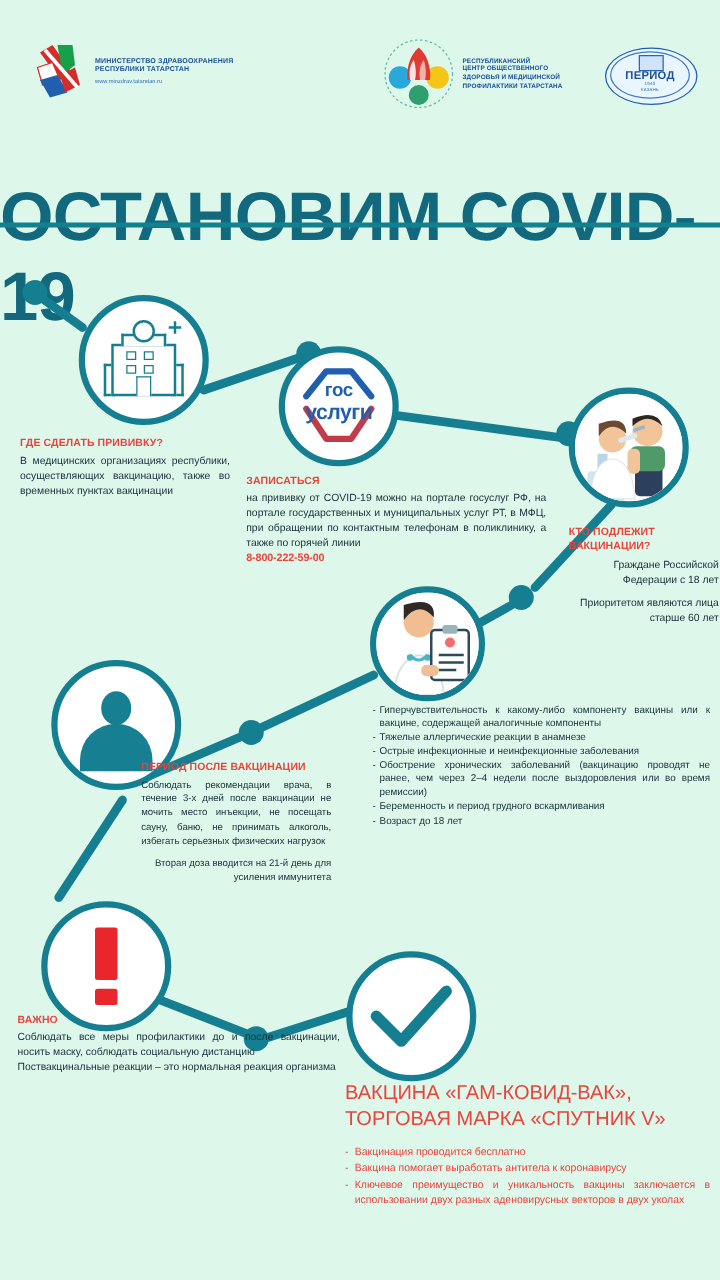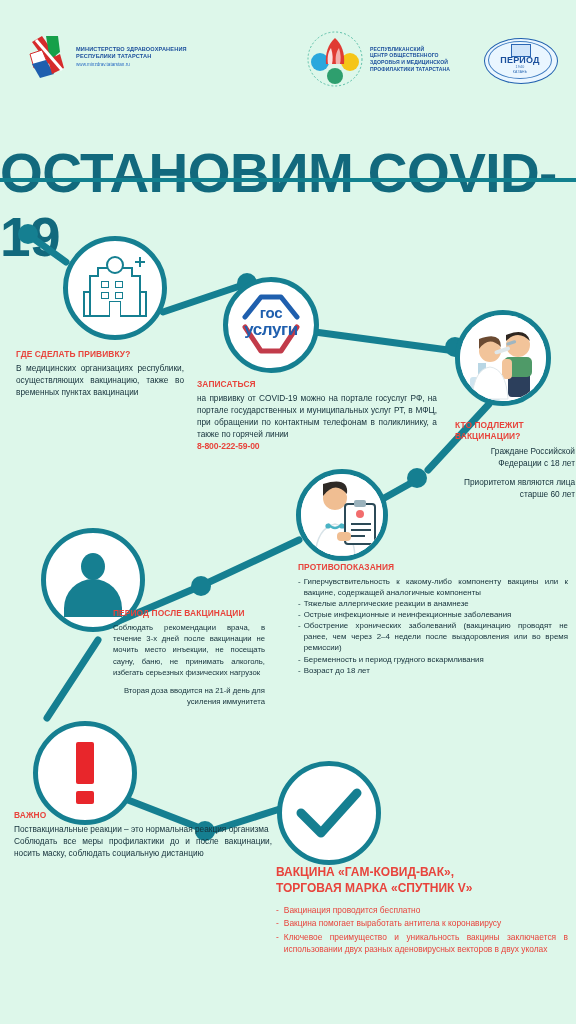--- a/index.html
+++ b/index.html
@@ -100,21 +100,21 @@
   #t-where{left:16px;top:349px;width:168px;}
   #t-signup{left:197px;top:379px;width:240px;}
   #t-signup .phone{color:#e8443c;font-weight:bold;font-size:8.6px;letter-spacing:-.1px;}
   #t-who{left:455px;top:420px;width:120px;}
   #t-contra{left:298px;top:562px;width:270px;}
   #t-contra .body-t{font-size:7.9px;line-height:1.4;}
   #t-after{left:113px;top:608px;width:152px;}
   #t-after .body-t{font-size:7.7px;line-height:1.45;}
   #t-important{left:14px;top:810px;width:258px;}
   #t-vaccine{left:276px;top:864px;width:292px;}
-  .h-vac{color:#e8443c;font-weight:bold;font-size:12px;line-height:1.34;letter-spacing:0px;margin-bottom:8px;}
+  .h-vac{color:#e8443c;font-weight:normal;font-size:16px;line-height:1.34;letter-spacing:0px;margin-bottom:8px;}
   .vac-li{color:#e8443c;font-size:8.4px;line-height:1.45;display:flex;gap:5px;text-align:justify;margin-bottom:1px;}
   .vac-dash{flex:none;}
   .ci{display:flex;gap:3px;}
   .ci-dash{flex:none;}
 </style>
 </head>
 <body>
 
 <div class="page">
 
@@ -300,21 +300,20 @@
 
   <div class="blk" id="t-who">
     <div class="h-red">КТО ПОДЛЕЖИТ</div>
     <div class="h-red" style="margin-top:-3px;">ВАКЦИНАЦИИ?</div>
     <div class="body-t nj" style="margin-top:4px;">Граждане Российской Федерации с 18 лет</div>
     <div class="gap"></div>
     <div class="body-t nj">Приоритетом являются лица старше 60 лет</div>
   </div>
 
   <div class="blk" id="t-contra">
-    <div class="h-red">ПРОТИВОПОКАЗАНИЯ</div>
     <div class="body-t ci">
         <span class="ci-dash">-</span>
         <span>Гиперчувствительность к какому-либо компоненту вакцины или к вакцине, содержащей аналогичные компоненты</span>
       </div>
     <div class="body-t ci">
         <span class="ci-dash">-</span>
         <span>Тяжелые аллергические реакции в анамнезе</span>
       </div>
     <div class="body-t ci">
         <span class="ci-dash">-</span>
@@ -336,22 +335,22 @@
 
   <div class="blk" id="t-after">
     <div class="h-red">ПЕРИОД ПОСЛЕ ВАКЦИНАЦИИ</div>
     <div class="body-t">Соблюдать рекомендации врача, в течение 3-х дней после вакцинации не мочить место инъекции, не посещать сауну, баню, не принимать алкоголь, избегать серьезных физических нагрузок</div>
     <div class="gap"></div>
     <div class="body-t nj">Вторая доза вводится на 21-й день для усиления иммунитета</div>
   </div>
 
   <div class="blk" id="t-important">
     <div class="h-red">ВАЖНО</div>
+    <div class="body-t">Соблюдать все меры профилактики до и после вакцинации, носить маску, соблюдать социальную дистанцию</div>
     <div class="body-t">Поствакцинальные реакции – это нормальная реакция организма</div>
-    <div class="body-t">Соблюдать все меры профилактики до и после вакцинации, носить маску, соблюдать социальную дистанцию</div>
   </div>
 
   <div class="blk" id="t-vaccine">
     <div class="h-vac">
       <div>ВАКЦИНА «ГАМ-КОВИД-ВАК»,</div>
       <div>ТОРГОВАЯ МАРКА «СПУТНИК V»</div>
     </div>
     <div class="vac-li">
         <span class="vac-dash">-</span>
         <span>Вакцинация проводится бесплатно</span>

